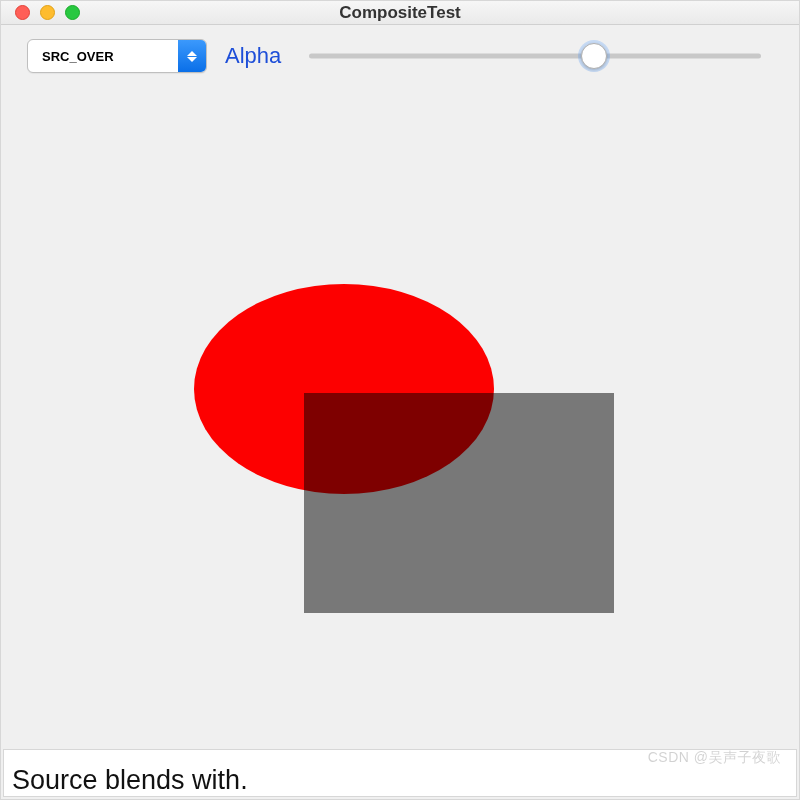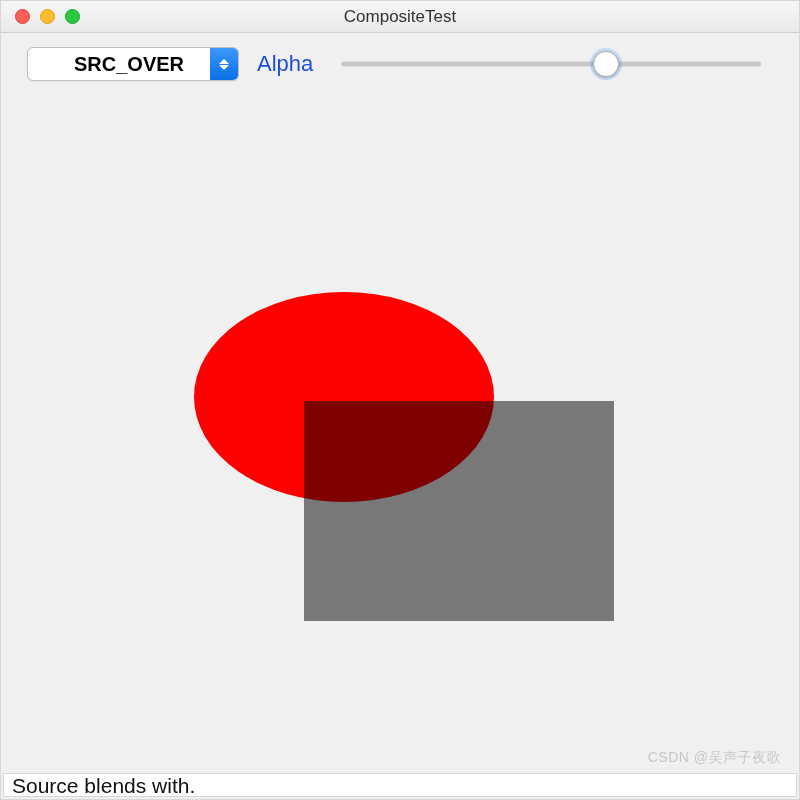--- a/index.html
+++ b/index.html
@@ -18,26 +18,27 @@
     .window {
       width: 800px;
       height: 800px;
       background: #f0f0f0;
       border: 1px solid #d7d7d7;
       position: relative;
       display: flex;
       flex-direction: column;
     }
     .titlebar {
-      height: 32px;
+      height: 24px;
       background: linear-gradient(#f6f6f6, #eaeaea);
       border-bottom: 1px solid #d0d0d0;
       display: flex;
       align-items: center;
       position: relative;
+      font-weight: bold;
     }
     .traffic-lights {
       display: flex;
       gap: 10px;
       padding-left: 14px;
     }
     .tl {
       width: 15px;
       height: 15px;
       border-radius: 50%;
@@ -64,27 +65,26 @@
       align-items: stretch;
       height: 34px;
       background: #fff;
       border: 1px solid #bfbfbf;
       border-radius: 6px;
       overflow: hidden;
       box-shadow: 0 1px 1px rgba(0,0,0,0.05);
     }
     .combo-text {
       padding: 0 14px;
-      font-size: 20px;
+      font-size: 13px;
       font-weight: 600;
       color: #000;
       display: flex;
       align-items: center;
       min-width: 150px;
-      margin-left: 32px;
     }
     .combo-btn {
       width: 28px;
       background: linear-gradient(#3b99fc, #0a6fe8);
       display: flex;
       flex-direction: column;
       align-items: center;
       justify-content: center;
       gap: 1px;
     }
@@ -137,27 +137,27 @@
     .ellipse {
       position: absolute;
       background: #fd0000;
       border-radius: 50%;
     }
     .rect {
       position: absolute;
       background: rgba(0,0,0,0.5);
     }
     .statusbar {
-      height: 24px;
+      height: 48px;
       background: #fff;
       border: 1px solid #d7d7d7;
       display: flex;
-      align-items: flex-start;
+      align-items: flex-end;
       padding: 0 8px;
-      font-size: 21px;
+      font-size: 27px;
       color: #111;
       margin: 0 2px 2px 2px;
     }
     .watermark {
       position: absolute;
       right: 18px;
       bottom: 32px;
       font-size: 14px;
       color: rgba(0,0,0,0.18);
       letter-spacing: 0.5px;

